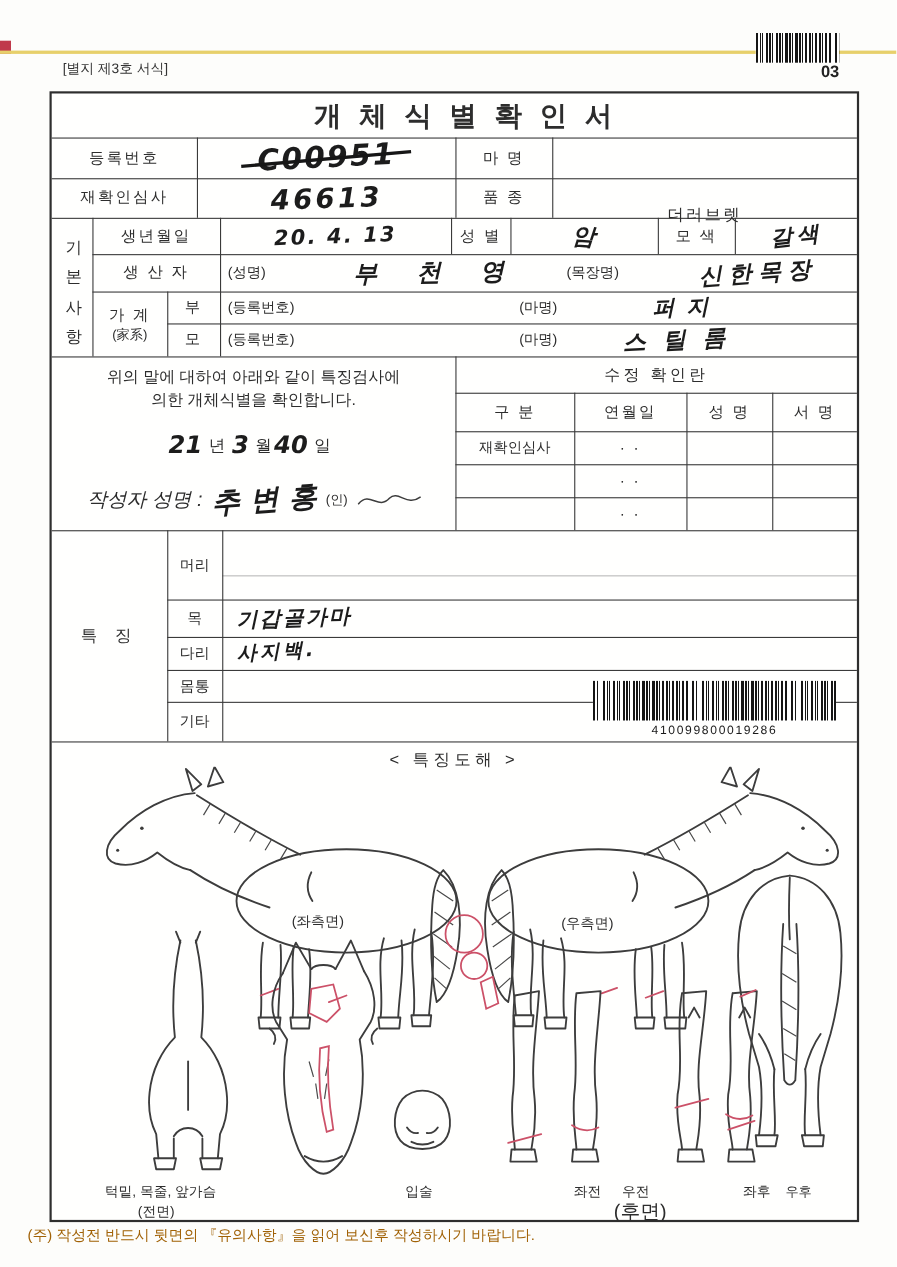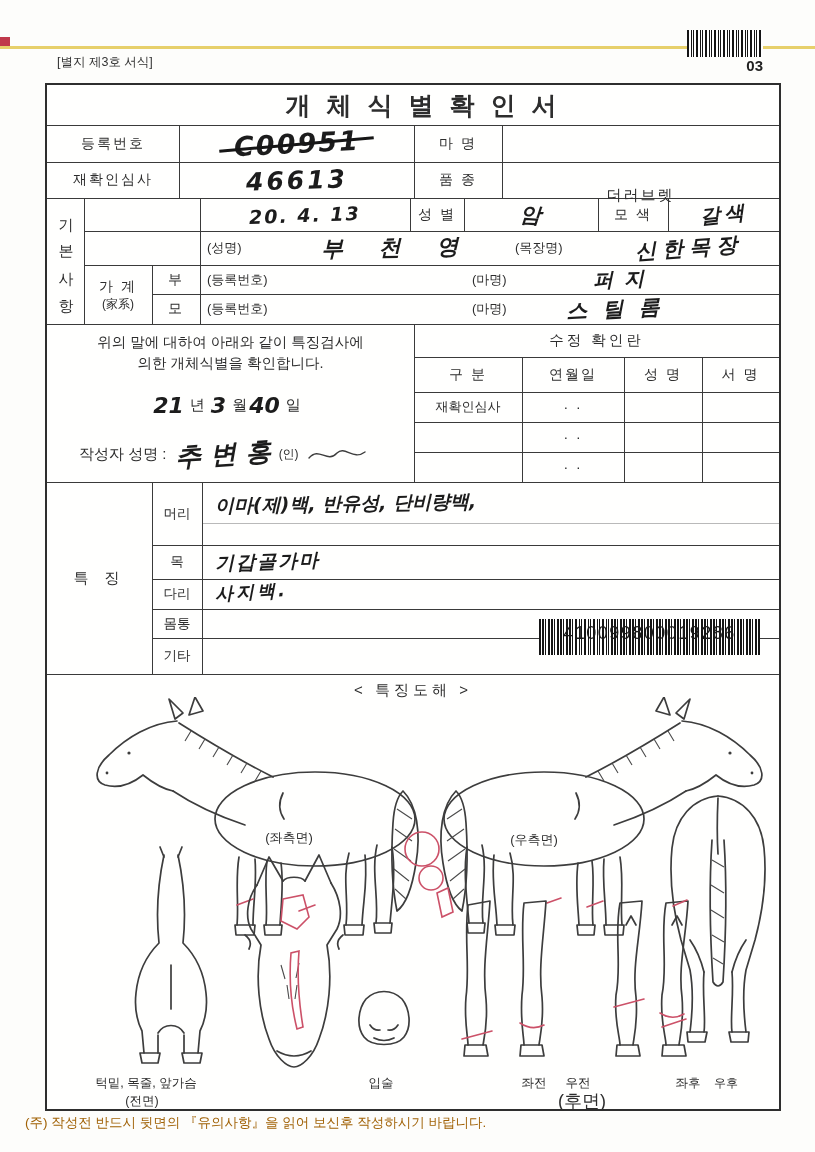--- a/index.html
+++ b/index.html
@@ -76,31 +76,33 @@
   <div class="cellc" style="left:367px;top:40px;width:88px;height:37px;">마    명</div>
   <div class="cellc" style="left:455px;top:40px;width:277px;height:37px;"></div>
   <div class="cellc" style="left:0;top:77px;width:132px;height:36px;">재확인심사</div>
   <div class="cellc" style="left:132px;top:77px;width:235px;height:36px;">
     <span class="hand" style="font-size:25px;transform:rotate(-2deg);letter-spacing:3px;">46613</span>
   </div>
   <div class="cellc" style="left:367px;top:77px;width:88px;height:36px;">품    종</div>
   <div class="cellc" style="left:455px;top:77px;width:277px;height:36px;font-size:15px;margin-top:15px;">더러브렛</div>
 
   <div class="cellc vert" style="left:0;top:113px;width:37px;height:126px;font-size:15px;">기본사항</div>
+  <div class="cellc" style="left:37px;top:113px;width:116px;height:33px;">생년월일</div>
   <div class="cellc" style="left:153px;top:113px;width:210px;height:33px;">
     <span class="hand" style="font-size:19px;transform:rotate(-2deg);">20.  4.  13</span>
   </div>
   <div class="cellc" style="left:363px;top:113px;width:54px;height:33px;">성 별</div>
   <div class="cellc" style="left:417px;top:113px;width:134px;height:33px;">
     <span class="hand" style="font-size:21px;transform:rotate(4deg);">암</span>
   </div>
   <div class="cellc" style="left:551px;top:113px;width:70px;height:33px;">모 색</div>
   <div class="cellc" style="left:621px;top:113px;width:111px;height:33px;">
     <span class="hand" style="font-size:20px;transform:rotate(-6deg);letter-spacing:4px;">갈색</span>
   </div>
+  <div class="cellc" style="left:37px;top:146px;width:116px;height:34px;">생 산 자</div>
   <div class="celll" style="left:160px;top:146px;width:70px;height:34px;">(성명)</div>
   <div class="cellc" style="left:240px;top:146px;width:220px;height:34px;">
     <span class="hand" style="font-size:22px;letter-spacing:14px;transform:rotate(-1deg);">부 천 영</span>
   </div>
   <div class="celll" style="left:468px;top:146px;width:80px;height:34px;">(목장명)</div>
   <div class="cellc" style="left:552px;top:146px;width:180px;height:34px;">
     <span class="hand" style="font-size:21px;letter-spacing:6px;transform:rotate(-4deg);">신한목장</span>
   </div>
   <div class="cellc" style="left:37px;top:180px;width:68px;height:59px;flex-direction:column;line-height:1.35;">
     <span>가 계</span>
@@ -123,21 +125,21 @@
   <div class="cellc" style="left:10px;top:247px;width:347px;height:20px;font-size:14.5px;letter-spacing:0;">위의 말에 대하여 아래와 같이 특징검사에</div>
   <div class="cellc" style="left:60px;top:300px;width:240px;height:40px;gap:6px;letter-spacing:0;">
     <span class="hand" style="font-size:22px;">21</span>
     <span style="font-size:15px;">년</span>
     <span class="hand" style="font-size:22px;">3</span>
     <span style="font-size:15px;">월</span>
     <span class="hand" style="font-size:22px;margin-left:-4px;">40</span>
     <span style="font-size:15px;">일</span>
   </div>
   <div class="celll" style="left:32px;top:348px;width:340px;height:42px;gap:8px;letter-spacing:0;">
-    <span style="font-size:15px;">작성자 성명 :</span>
+    <span style="font-size:18px;font-style:italic;">작성자 성명 :</span>
     <span class="hand" style="font-size:26px;transform:rotate(-4deg);">추 변 홍</span>
     <span style="font-size:12px;">(인)</span>
     <svg width="62" height="20" viewBox="0 0 62 20">
         <path class="ink" style="stroke-width:1.4" d="M2,14 C12,2 20,20 30,9 C38,1 46,17 58,8"></path>
       </svg>
   </div>
 
   <div class="cellc" style="left:367px;top:239px;width:365px;height:33px;font-size:14.5px;letter-spacing:3px;">수정 확인란</div>
   <div class="cellc" style="left:367px;top:272px;width:108px;height:35px;">구 분</div>
   <div class="cellc" style="left:475px;top:272px;width:102px;height:35px;">연월일</div>
@@ -145,37 +147,34 @@
   <div class="cellc" style="left:655px;top:272px;width:77px;height:35px;">서 명</div>
   <div class="cellc" style="left:367px;top:307px;width:108px;height:30px;font-size:13px;letter-spacing:0;">재확인심사</div>
   <div class="cellc" style="left:475px;top:307px;width:102px;height:30px;font-size:14px;">·      ·</div>
   <div class="cellc" style="left:367px;top:337px;width:108px;height:30px;font-size:13px;"></div>
   <div class="cellc" style="left:475px;top:337px;width:102px;height:30px;font-size:14px;">·      ·</div>
   <div class="cellc" style="left:367px;top:367px;width:108px;height:30px;font-size:13px;"></div>
   <div class="cellc" style="left:475px;top:367px;width:102px;height:30px;font-size:14px;">·      ·</div>
 
   <div class="cellc" style="left:0;top:397px;width:105px;height:192px;font-size:15px;letter-spacing:6px;">특    징</div>
   <div class="cellc" style="left:105px;top:397px;width:50px;height:63px;font-size:13.5px;letter-spacing:0;">머리</div>
-  <div class="celll" style="left:168px;top:400px;width:560px;height:38px;">
-    <span class="hand" style="font-size:19px;transform:rotate(-1deg);">이마(제)백,  반유성,  단비량백,</span>
-  </div>
   <div class="cellc" style="left:105px;top:460px;width:50px;height:34px;font-size:13.5px;letter-spacing:0;">목</div>
   <div class="celll" style="left:168px;top:460px;width:400px;height:34px;">
     <span class="hand" style="font-size:19px;transform:rotate(-2deg);letter-spacing:2px;">기갑골가마</span>
   </div>
   <div class="cellc" style="left:105px;top:494px;width:50px;height:30px;font-size:13.5px;letter-spacing:0;">다리</div>
   <div class="celll" style="left:168px;top:492px;width:300px;height:30px;">
     <span class="hand" style="font-size:18px;transform:rotate(-3deg);letter-spacing:3px;">사지백.</span>
   </div>
   <div class="cellc" style="left:105px;top:524px;width:50px;height:29px;font-size:13.5px;letter-spacing:0;">몸통</div>
   <div class="celll" style="left:168px;top:524px;width:300px;height:29px;"></div>
   <div class="cellc" style="left:105px;top:553px;width:50px;height:36px;font-size:13.5px;letter-spacing:0;">기타</div>
   <div class="celll" style="left:168px;top:553px;width:300px;height:36px;"></div>
   <div class="abs bc" style="left:492px;top:534px;width:221px;height:36px;"></div>
-  <div class="cellc" style="left:492px;top:541px;width:221px;height:15px;font-size:18px;letter-spacing:1.5px;color:#1a1a1a;">410099800019286</div>
+  <div class="cellc" style="left:492px;top:571px;width:221px;height:15px;font-size:11px;letter-spacing:1.5px;color:#1a1a1a;">410099800019286</div>
 
   <div class="cellc" style="left:0;top:594px;width:732px;height:22px;font-size:15px;letter-spacing:4px;">&lt; 특징도해 &gt;</div>
 
   <svg class="abs" style="left:0;top:612px;" width="732" height="412" viewBox="0 0 732 412">
 
     <g transform="translate(40,0)">
       <ellipse class="ink" cx="228" cy="122" rx="100" ry="47"></ellipse>
       <path class="ink" d="M92,26 C130,50 158,66 186,80"></path>
       <path class="ink" d="M86,94 C110,110 134,120 158,128"></path>
       <path class="ink" d="M90,24 C64,26 40,40 22,58 C8,70 6,84 18,88 C32,92 46,86 56,78 C66,86 76,92 86,94"></path>

